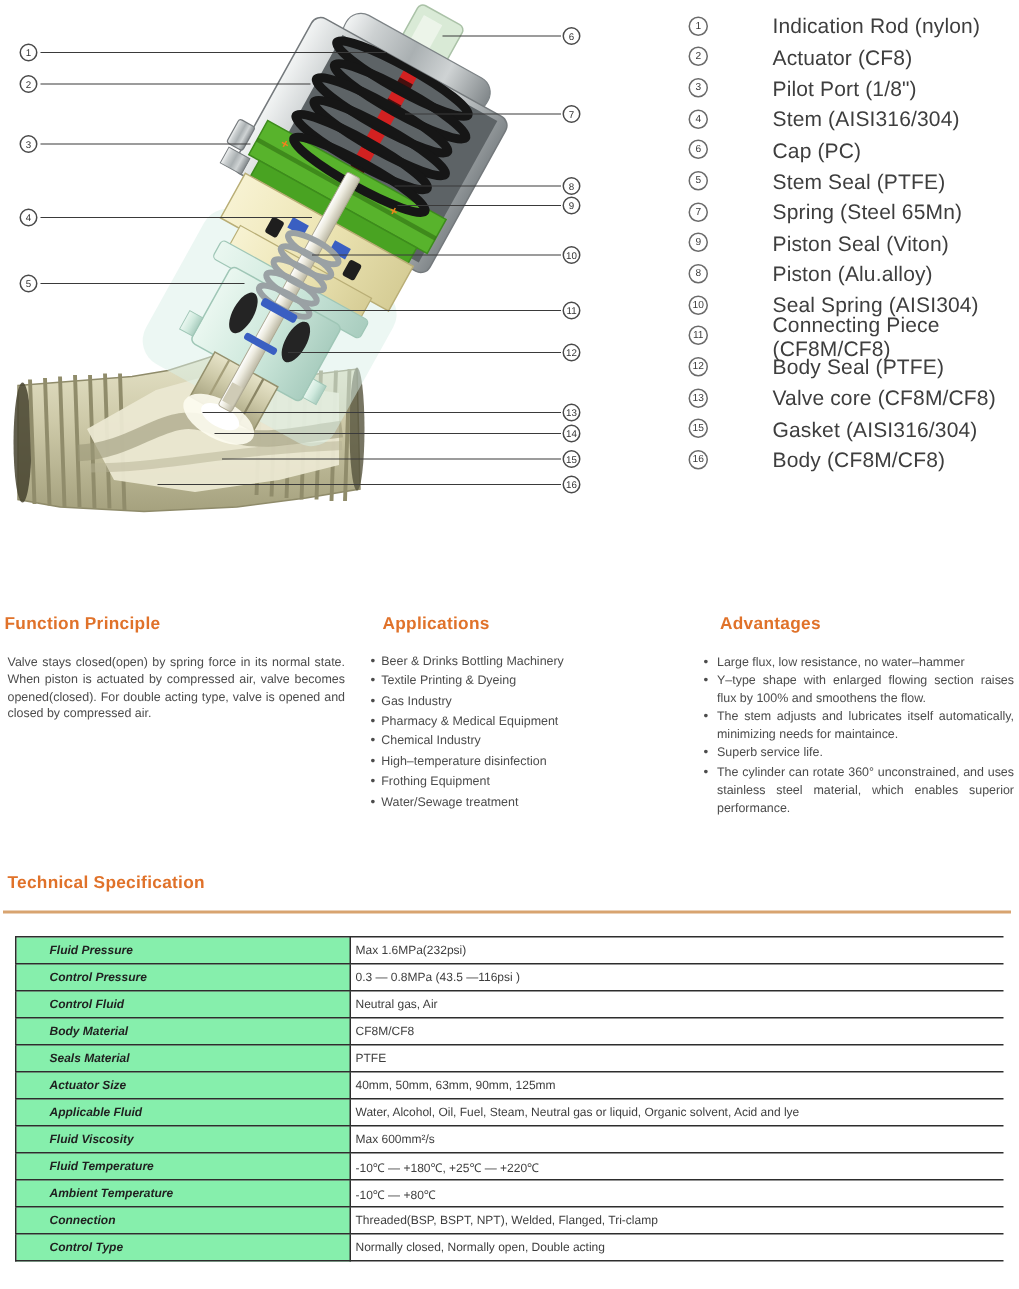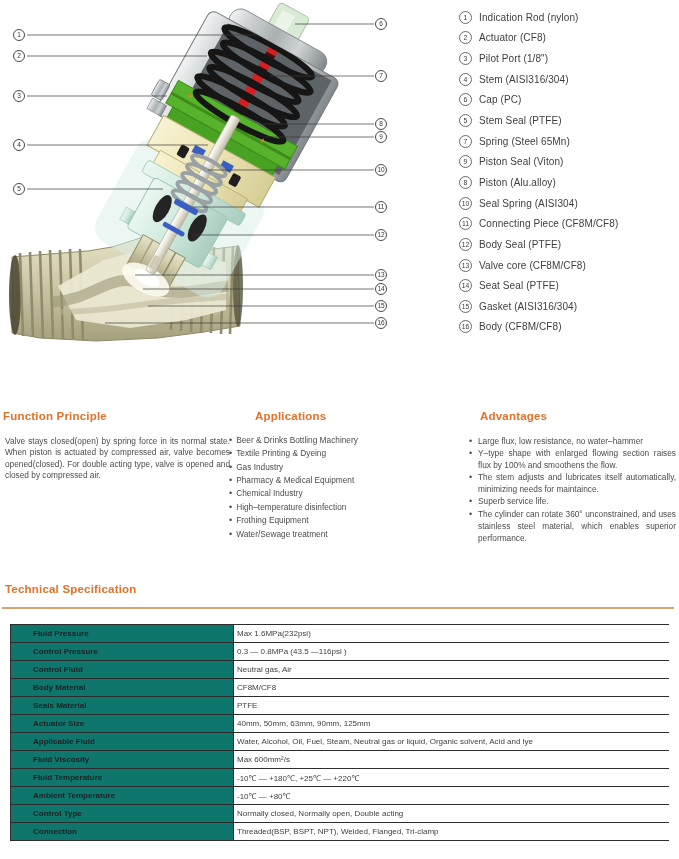--- a/index.html
+++ b/index.html
@@ -5,41 +5,41 @@
   html,body{margin:0;padding:0;background:#fff;}
   .page{position:relative;width:679px;height:859px;background:#ffffff;overflow:hidden;
         font-family:"Liberation Sans", sans-serif;color:#444;}
   
   .diagram-svg{position:absolute;left:0;top:0;}
   
   .parts-list{position:absolute;left:459px;top:7px;}
   .part{display:flex;align-items:center;height:20.65px;gap:7px;}
   .pnum{flex:0 0 auto;width:11px;height:11px;border:1px solid #6a6a6a;border-radius:50%;
         font-size:6.8px;line-height:11px;text-align:center;color:#3b3b3b;background:#fff;}
-  .plabel{font-size:10px;color:#3e3e3e;letter-spacing:.1px;}
+  .plabel{font-size:14px;color:#3e3e3e;letter-spacing:.1px;margin-left:36px;}
   
   .sec-title{position:absolute;font-size:11.5px;font-weight:bold;color:#e0722a;letter-spacing:.2px;}
   .fp-body{position:absolute;left:5px;top:436px;width:225px;font-size:8.3px;line-height:11.4px;
            color:#4c4c4c;text-align:justify;}
-  .apps-list{position:absolute;left:229px;top:433px;margin:0;padding:0;list-style:none;}
+  .apps-list{position:absolute;left:247px;top:433px;margin:0;padding:0;list-style:none;}
   .apps-list li{height:13.45px;display:flex;align-items:center;font-size:8.3px;color:#4c4c4c;}
   .apps-list li::before{content:"•";margin-right:4px;color:#4c4c4c;font-size:9px;}
   .adv-list{position:absolute;left:468px;top:435px;width:208px;margin:0;padding:0;list-style:none;}
   .adv-list li{position:relative;padding-left:10px;font-size:8.3px;line-height:12.1px;
                color:#4c4c4c;text-align:justify;}
   .adv-list li::before{content:"•";position:absolute;left:1px;top:0;font-size:9px;}
   
   .ts-title{left:5px;top:583px;}
   .ts-rule{position:absolute;left:2px;top:607px;width:672px;height:2px;background:#d8a470;}
   .spec-table{position:absolute;left:10px;top:624px;width:659px;border-collapse:collapse;
               table-layout:fixed;}
   .spec-table td{height:17px;font-size:8px;border-top:1px solid #2d2d2d;border-bottom:1px solid #2d2d2d;
                  padding:0;vertical-align:middle;}
-  .spec-table td.sl{width:200px;background:#0f766e;border-left:1.5px solid #2d2d2d;
-                    border-right:1.5px solid #2d2d2d;font-weight:bold;color:#1f1f1f;padding-left:22px;}
+  .spec-table td.sl{width:200px;background:#86efac;border-left:1.5px solid #2d2d2d;
+                    border-right:1.5px solid #2d2d2d;font-weight:bold;color:#1f1f1f;padding-left:22px;font-style:italic;}
   .spec-table td.sv{padding-left:3px;color:#3e3e3e;}
 </style>
 </head>
 <body>
 
 <div class="page">
 
   <svg class="diagram-svg" width="455" height="400" viewBox="0 0 455 400">
     <defs>
       <linearGradient id="gMetal" x1="0" y1="0" x2="1" y2="0">
@@ -263,24 +263,20 @@
       </div>
     <div class="part">
         <span class="pnum">12</span>
         <span class="plabel">Body Seal (PTFE)</span>
       </div>
     <div class="part">
         <span class="pnum">13</span>
         <span class="plabel">Valve core (CF8M/CF8)</span>
       </div>
     <div class="part">
-        <span class="pnum">14</span>
-        <span class="plabel">Seat Seal (PTFE)</span>
-      </div>
-    <div class="part">
         <span class="pnum">15</span>
         <span class="plabel">Gasket (AISI316/304)</span>
       </div>
     <div class="part">
         <span class="pnum">16</span>
         <span class="plabel">Body (CF8M/CF8)</span>
       </div>
   </div>
 
   <div class="sec-title" style="left:3px;top:410px;">Function Principle</div>
@@ -346,23 +342,23 @@
         </tr>
       <tr>
           <td class="sl">Fluid Temperature</td>
           <td class="sv">-10℃ — +180℃,  +25℃ — +220℃</td>
         </tr>
       <tr>
           <td class="sl">Ambient Temperature</td>
           <td class="sv">-10℃ — +80℃</td>
         </tr>
       <tr>
+          <td class="sl">Connection</td>
+          <td class="sv">Threaded(BSP, BSPT, NPT), Welded, Flanged, Tri-clamp</td>
+        </tr>
+      <tr>
           <td class="sl">Control Type</td>
           <td class="sv">Normally closed, Normally open, Double acting</td>
         </tr>
-      <tr>
-          <td class="sl">Connection</td>
-          <td class="sv">Threaded(BSP, BSPT, NPT), Welded, Flanged, Tri-clamp</td>
-        </tr>
     </tbody>
   </table>
 
 </div>
 
 </body></html>

